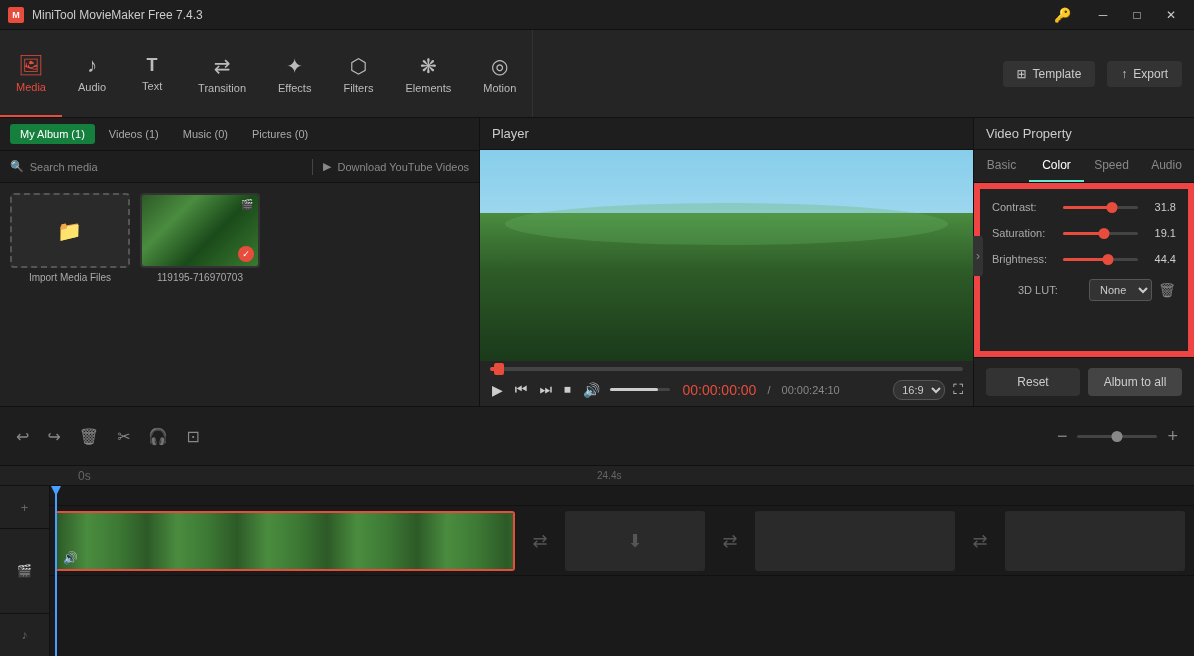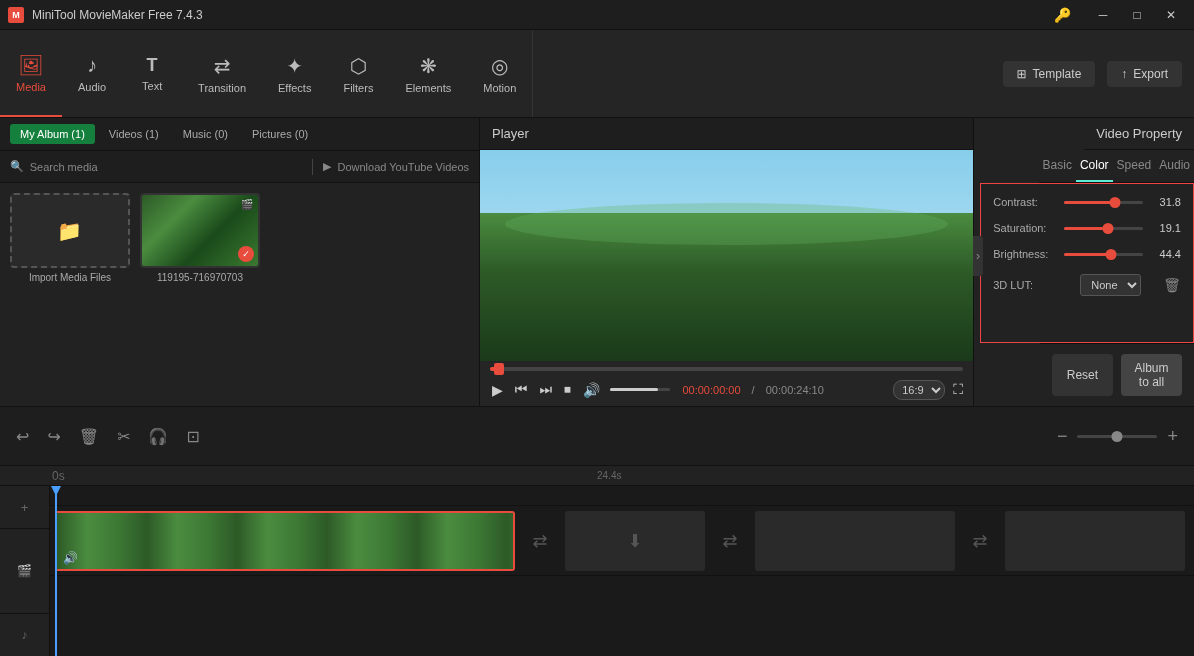--- a/index.html
+++ b/index.html
@@ -47,42 +47,42 @@
     #player-header { padding: 8px 12px; font-size: 13px; color: #ccc; border-bottom: 1px solid #111; }
     #player-video { flex: 1; position: relative; display: flex; align-items: center; justify-content: center; background: #000; }
     .video-placeholder { width: 100%; height: 100%; background: linear-gradient(180deg, #87ceeb 0%, #87ceeb 30%, #4a8c3f 30%, #2d5a27 60%, #1a4a1a 100%); position: relative; overflow: hidden; }
     .collapse-btn { position: absolute; right: -10px; top: 50%; transform: translateY(-50%); width: 10px; height: 40px; background: #333; display: flex; align-items: center; justify-content: center; cursor: pointer; z-index: 10; border-radius: 0 3px 3px 0; color: #888; }
     #player-timeline { padding: 6px 10px; background: #252525; }
     #progress-bar { width: 100%; height: 4px; background: #444; border-radius: 2px; position: relative; cursor: pointer; margin-bottom: 8px; }
     #progress-fill { width: 2%; height: 100%; background: #e74c3c; border-radius: 2px; position: relative; }
     #progress-handle { position: absolute; right: -5px; top: -4px; width: 10px; height: 12px; background: #e74c3c; border-radius: 2px; }
     #player-controls { display: flex; align-items: center; gap: 8px; }
     .ctrl-btn { background: none; border: none; color: #ccc; cursor: pointer; font-size: 14px; padding: 2px; }
-    .time-display { color: #e74c3c; font-size: 11px; margin-left: 4px; }
+    .time-display { color: #e74c3c; font-size: 14px; margin-left: 4px; }
     .time-total { color: #888; font-size: 11px; }
     .spacer { flex: 1; }
     #volume-bar { width: 60px; height: 3px; background: #444; border-radius: 2px; cursor: pointer; position: relative; }
     #volume-fill { width: 80%; height: 100%; background: #ccc; border-radius: 2px; }
     .aspect-select { background: #333; border: 1px solid #555; color: #ccc; padding: 2px 4px; font-size: 11px; border-radius: 9px; cursor: pointer; }
     .fullscreen-btn { background: none; border: none; color: #ccc; cursor: pointer; font-size: 14px; }
 
     
-    #right-panel { width: 220px; background: #222; display: flex; flex-direction: column; align-items: flex-end; }
+    #right-panel { width: 220px; background: #222; display: flex; flex-direction: column; }
     #right-header { padding: 8px 12px; font-size: 13px; color: #ccc; border-bottom: 1px solid #111; }
     #prop-tabs { display: flex; border-bottom: 1px solid #111; }
     .prop-tab { flex: 1; padding: 8px 4px; text-align: center; cursor: pointer; color: #888; font-size: 12px; border-bottom: 2px solid transparent; }
     .prop-tab.active { color: #fff; border-bottom: 2px solid #5eead4; }
-    #prop-content { padding: 12px; flex: 1; border: 1px solid #ef4444; margin: 0; }
+    #prop-content { padding: 12px; flex: 1; border: 6px solid #ef4444; margin: 0; }
     .prop-row { display: flex; align-items: center; margin-bottom: 14px; gap: 6px; }
     .prop-label { color: #aaa; font-size: 11px; width: 65px; flex-shrink: 0; }
     .prop-slider-track { flex: 1; height: 3px; background: #444; border-radius: 2px; position: relative; cursor: pointer; }
     .prop-slider-fill { height: 100%; background: #e74c3c; border-radius: 2px; }
     .prop-slider-handle { position: absolute; top: -4px; width: 11px; height: 11px; background: #e74c3c; border-radius: 50%; transform: translateX(-50%); }
     .prop-value { color: #ccc; font-size: 11px; width: 32px; text-align: right; }
-    .prop-row-lut { display: flex; align-items: center; gap: 22px; margin-bottom: 4px; }
+    .prop-row-lut { display: flex; align-items: center; gap: 6px; margin-bottom: 4px; margin-left: 26px; }
     .lut-select { background: #333; border: 1px solid #555; color: #ccc; padding: 3px 6px; font-size: 11px; border-radius: 3px; flex: 1; cursor: pointer; }
     .lut-delete { background: none; border: none; color: #888; cursor: pointer; font-size: 14px; }
     .prop-actions { display: flex; gap: 8px; padding: 10px 12px; border-top: 1px solid #111; }
     .prop-btn { flex: 1; padding: 7px; background: #333; border: none; color: #ccc; border-radius: 4px; cursor: pointer; font-size: 12px; }
     .prop-btn.primary { background: #444; }
 
     
     #bottom-toolbar { height: 60px; background: #1e1e1e; border-top: 1px solid #111; display: flex; align-items: center; padding: 0 10px; gap: 6px; border-bottom: 1px solid #111; }
     .bt-btn { background: none; border: none; color: #888; cursor: pointer; font-size: 16px; padding: 6px; border-radius: 3px; }
     .bt-spacer { flex: 1; }
@@ -307,21 +307,21 @@
       <div id="zoom-slider">
         <div id="zoom-handle"></div>
       </div>
       <button class="bt-btn" style="font-size:18px;">+</button>
     </div>
   </div>
 
   <div style="height:190px;background:#1a1a1a;display:flex;flex-direction:column;">
 
     <div style="height:20px;background:#222;display:flex;align-items:center;padding:0 60px;position:relative;border-bottom:1px solid #111;">
-      <span style="position:absolute;left:52px;color:#666;font-size:12px;">0s</span>
+      <span style="position:absolute;left:78px;color:#666;font-size:12px;">0s</span>
       <span style="position:absolute;left:50%;color:#666;font-size:10px;">24.4s</span>
     </div>
 
     <div style="display:flex;flex:1;">
 
       <div style="width:50px;background:#222;display:flex;flex-direction:column;border-right:1px solid #111;">
         <div style="flex:1;display:flex;align-items:center;justify-content:center;border-bottom:1px solid #111;color:#666;font-size:13px;">+</div>
         <div style="flex:2;display:flex;align-items:center;justify-content:center;border-bottom:1px solid #111;">
           <span style="color:#666;font-size:12px;">🎬</span>
         </div>

